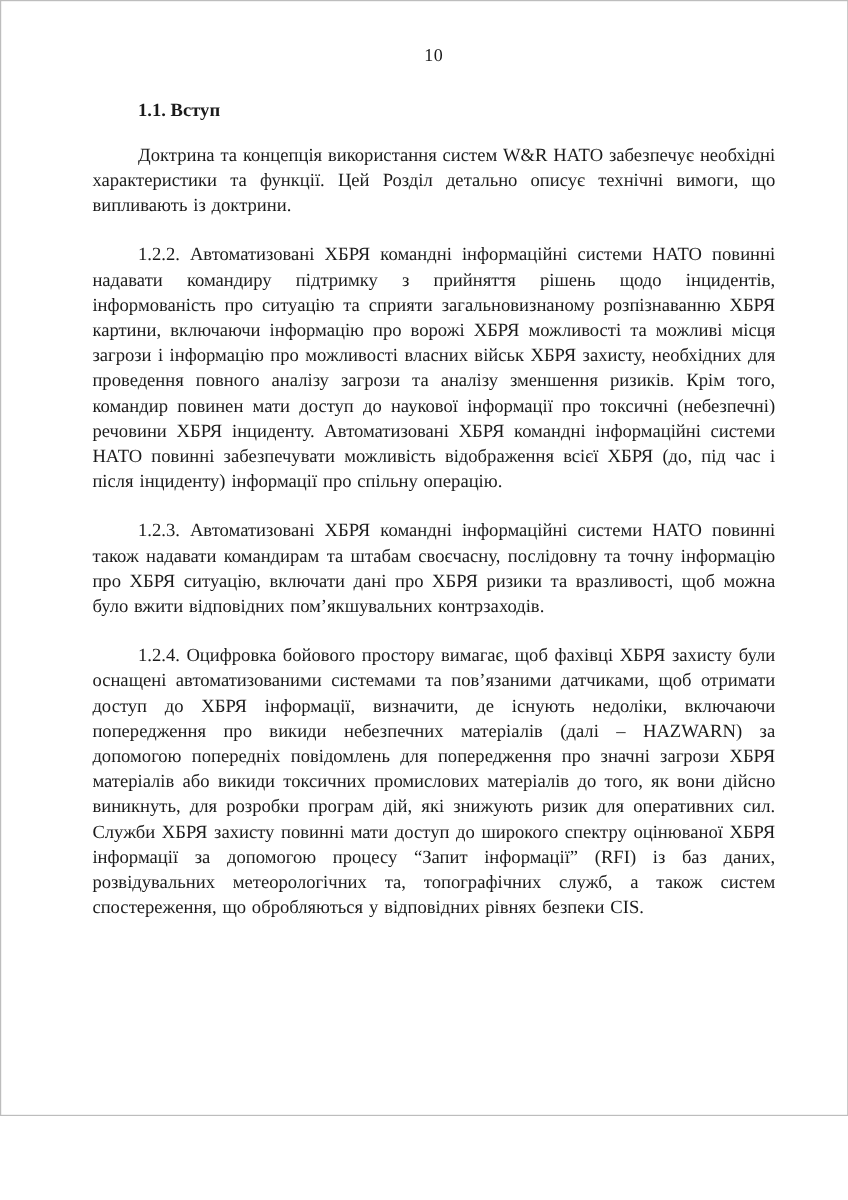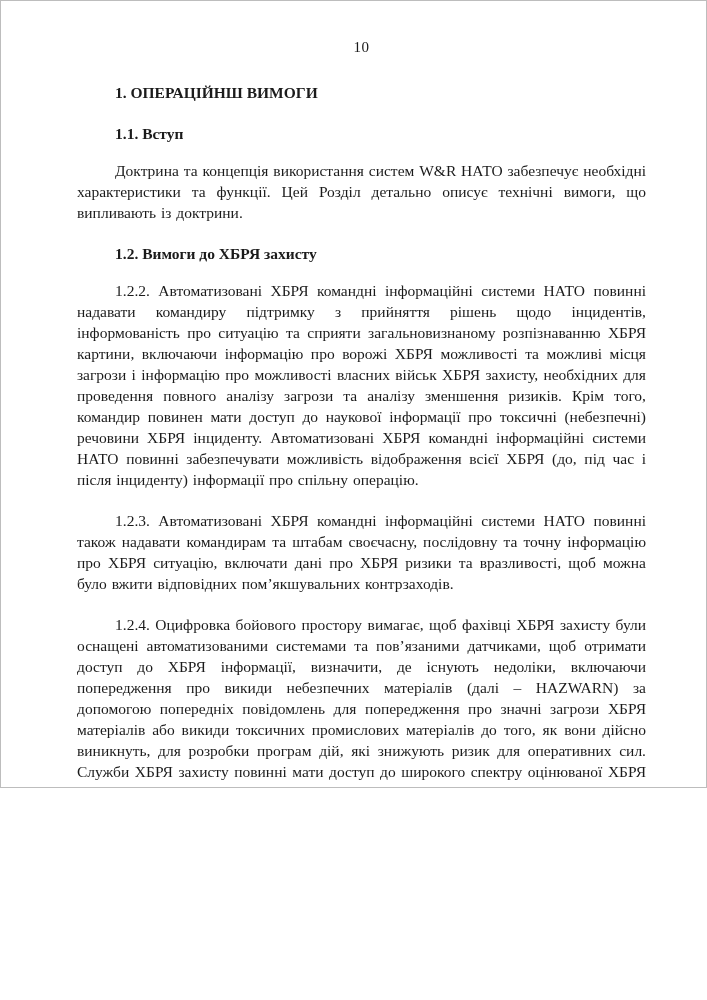--- a/index.html
+++ b/index.html
@@ -3,21 +3,21 @@
 <meta charset="utf-8">
 <style>
   html, body {
     margin: 0;
     padding: 0;
     background: #ffffff;
   }
   .page {
     position: relative;
     width: 707px;
-    height: 788px;
+    height: 930px;
     box-sizing: border-box;
     background: #ffffff;
     border: 1px solid #bdbdbd;
     font-family: "Liberation Serif", serif;
     color: #1b1b1b;
     padding: 38px 60px 0 76px;
     overflow: hidden;
   }
   .page-number {
     text-align: center;
@@ -43,21 +43,19 @@
     margin: 12px 0 20px 0;
     word-spacing: 1px;
   }
 </style>
 </head>
 <body>
 
 <div class="page">
   <div class="page-number">10</div>
   <div>
-      <h2 class="heading first">1. ОПЕРАЦІЙНШ ВИМОГИ</h2>
       <h2 class="heading">1.1. Вступ</h2>
       <p class="paragraph">Доктрина та концепція використання систем W&amp;R НАТО забезпечує необхідні характеристики та функції. Цей Розділ детально описує технічні вимоги, що випливають із доктрини.</p>
-      <h2 class="heading">1.2. Вимоги до ХБРЯ захисту</h2>
       <p class="paragraph">1.2.2. Автоматизовані ХБРЯ командні інформаційні системи НАТО повинні надавати командиру підтримку з прийняття рішень щодо інцидентів, інформованість про ситуацію та сприяти загальновизнаному розпізнаванню ХБРЯ картини, включаючи інформацію про ворожі ХБРЯ можливості та можливі місця загрози і інформацію про можливості власних військ ХБРЯ захисту, необхідних для проведення повного аналізу загрози та аналізу зменшення ризиків. Крім того, командир повинен мати доступ до наукової інформації про токсичні (небезпечні) речовини ХБРЯ інциденту. Автоматизовані ХБРЯ командні інформаційні системи НАТО повинні забезпечувати можливість відображення всієї ХБРЯ (до, під час і після інциденту) інформації про спільну операцію.</p>
       <p class="paragraph">1.2.3. Автоматизовані ХБРЯ командні інформаційні системи НАТО повинні також надавати командирам та штабам своєчасну, послідовну та точну інформацію про ХБРЯ ситуацію, включати дані про ХБРЯ ризики та вразливості, щоб можна було вжити відповідних пом’якшувальних контрзаходів.</p>
       <p class="paragraph">1.2.4. Оцифровка бойового простору вимагає, щоб фахівці ХБРЯ захисту були оснащені автоматизованими системами та пов’язаними датчиками, щоб отримати доступ до ХБРЯ інформації, визначити, де існують недоліки, включаючи попередження про викиди небезпечних матеріалів (далі – HAZWARN) за допомогою попередніх повідомлень для попередження про значні загрози ХБРЯ матеріалів або викиди токсичних промислових матеріалів до того, як вони дійсно виникнуть, для розробки програм дій, які знижують ризик для оперативних сил. Служби ХБРЯ захисту повинні мати доступ до широкого спектру оцінюваної ХБРЯ інформації за допомогою процесу “Запит інформації” (RFI) із баз даних, розвідувальних метеорологічних та, топографічних служб, а також систем спостереження, що обробляються у відповідних рівнях безпеки CIS.</p>
     </div>
 </div>
 
 </body></html>

